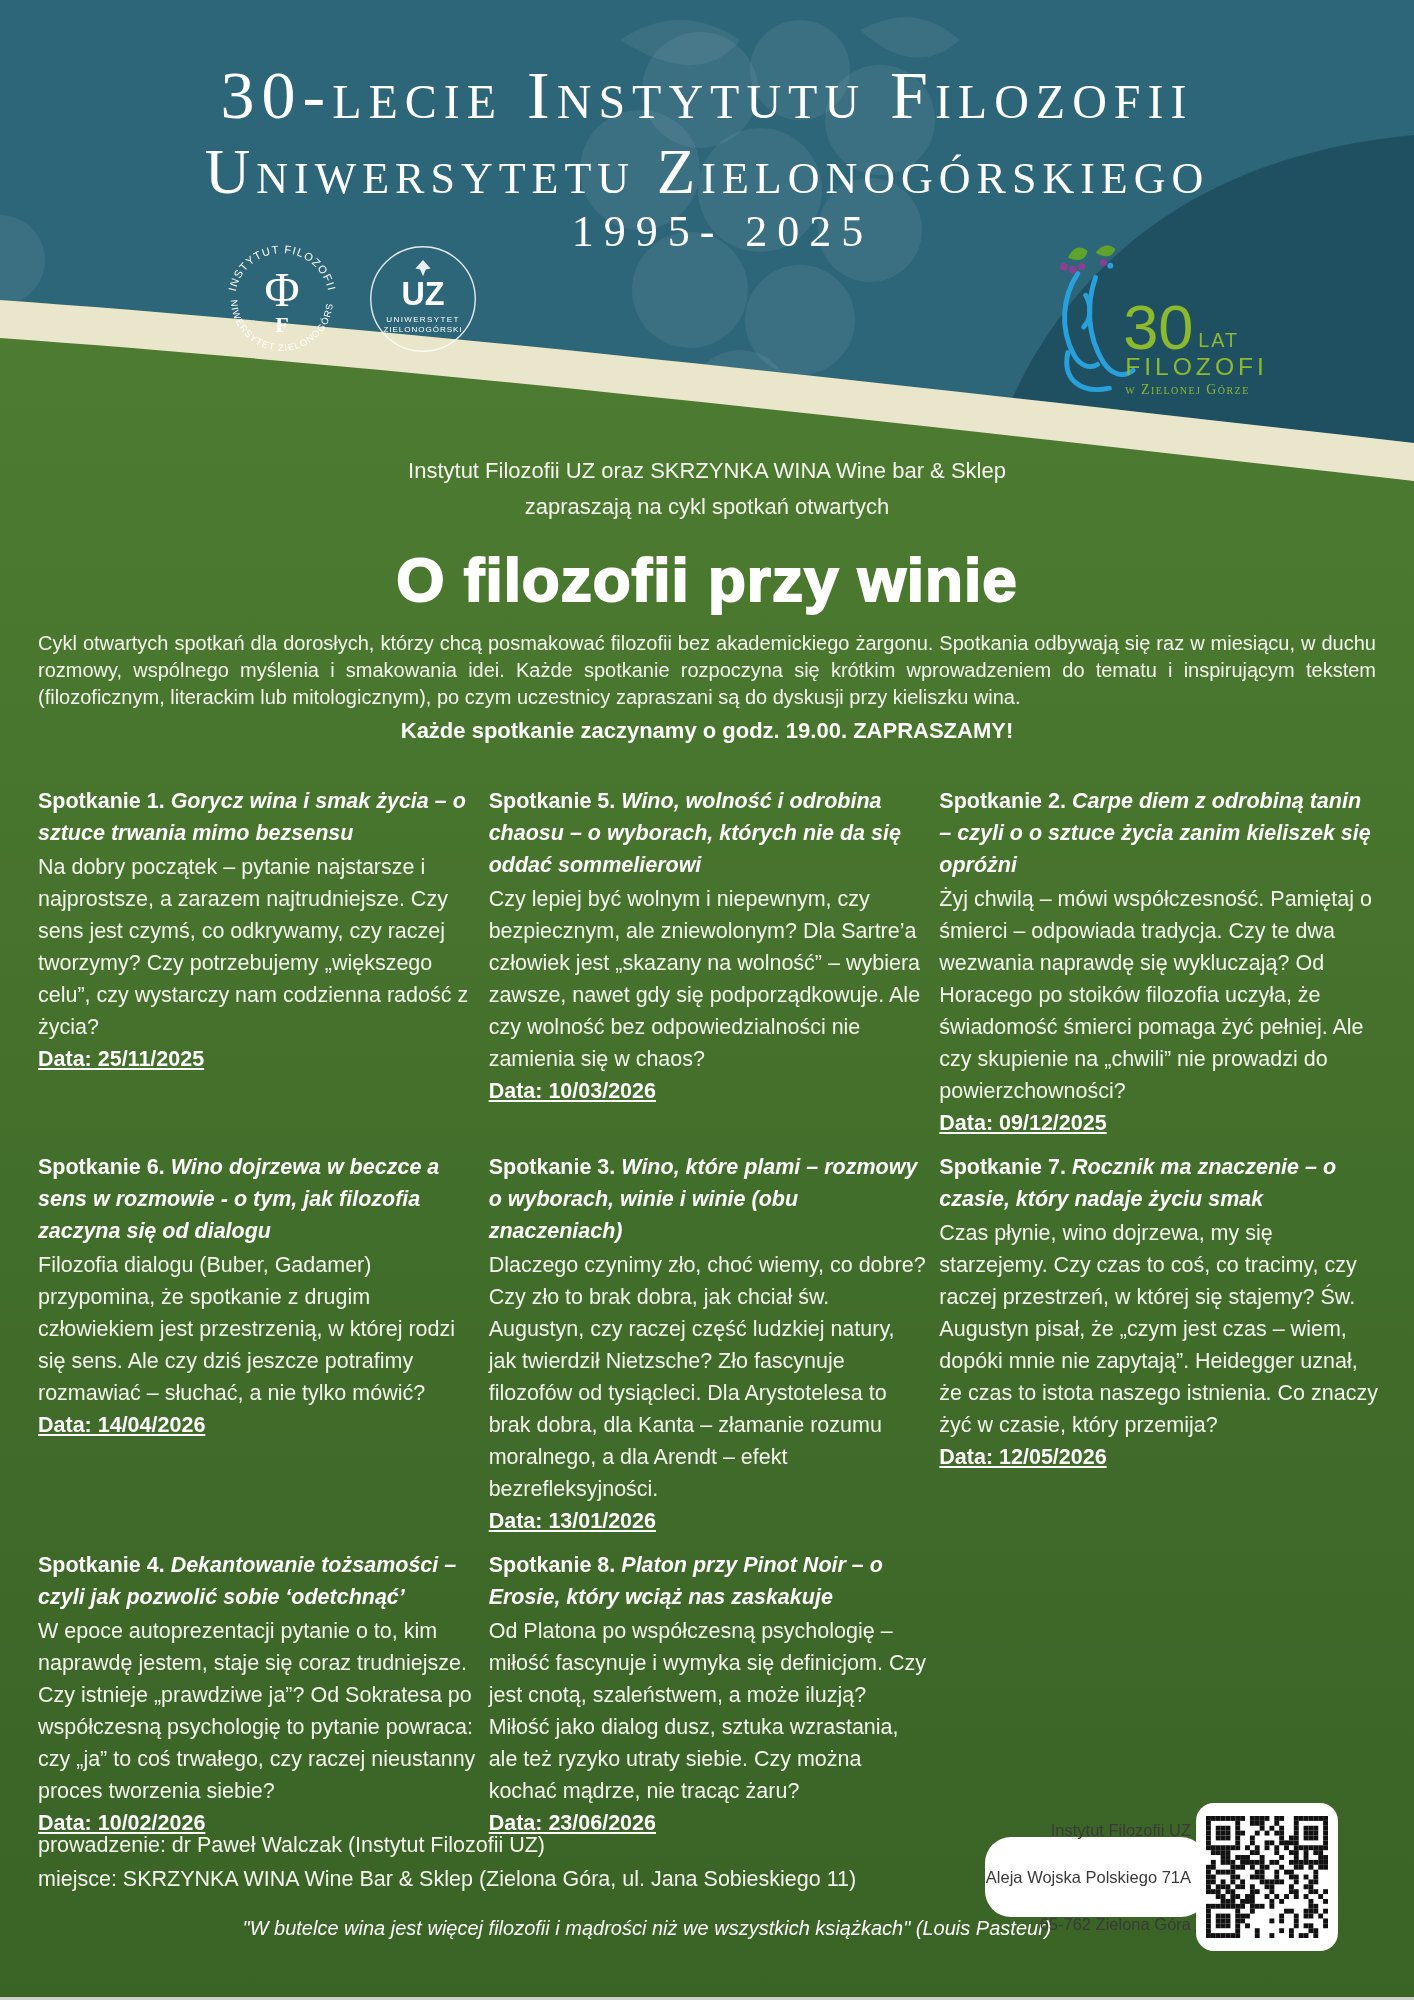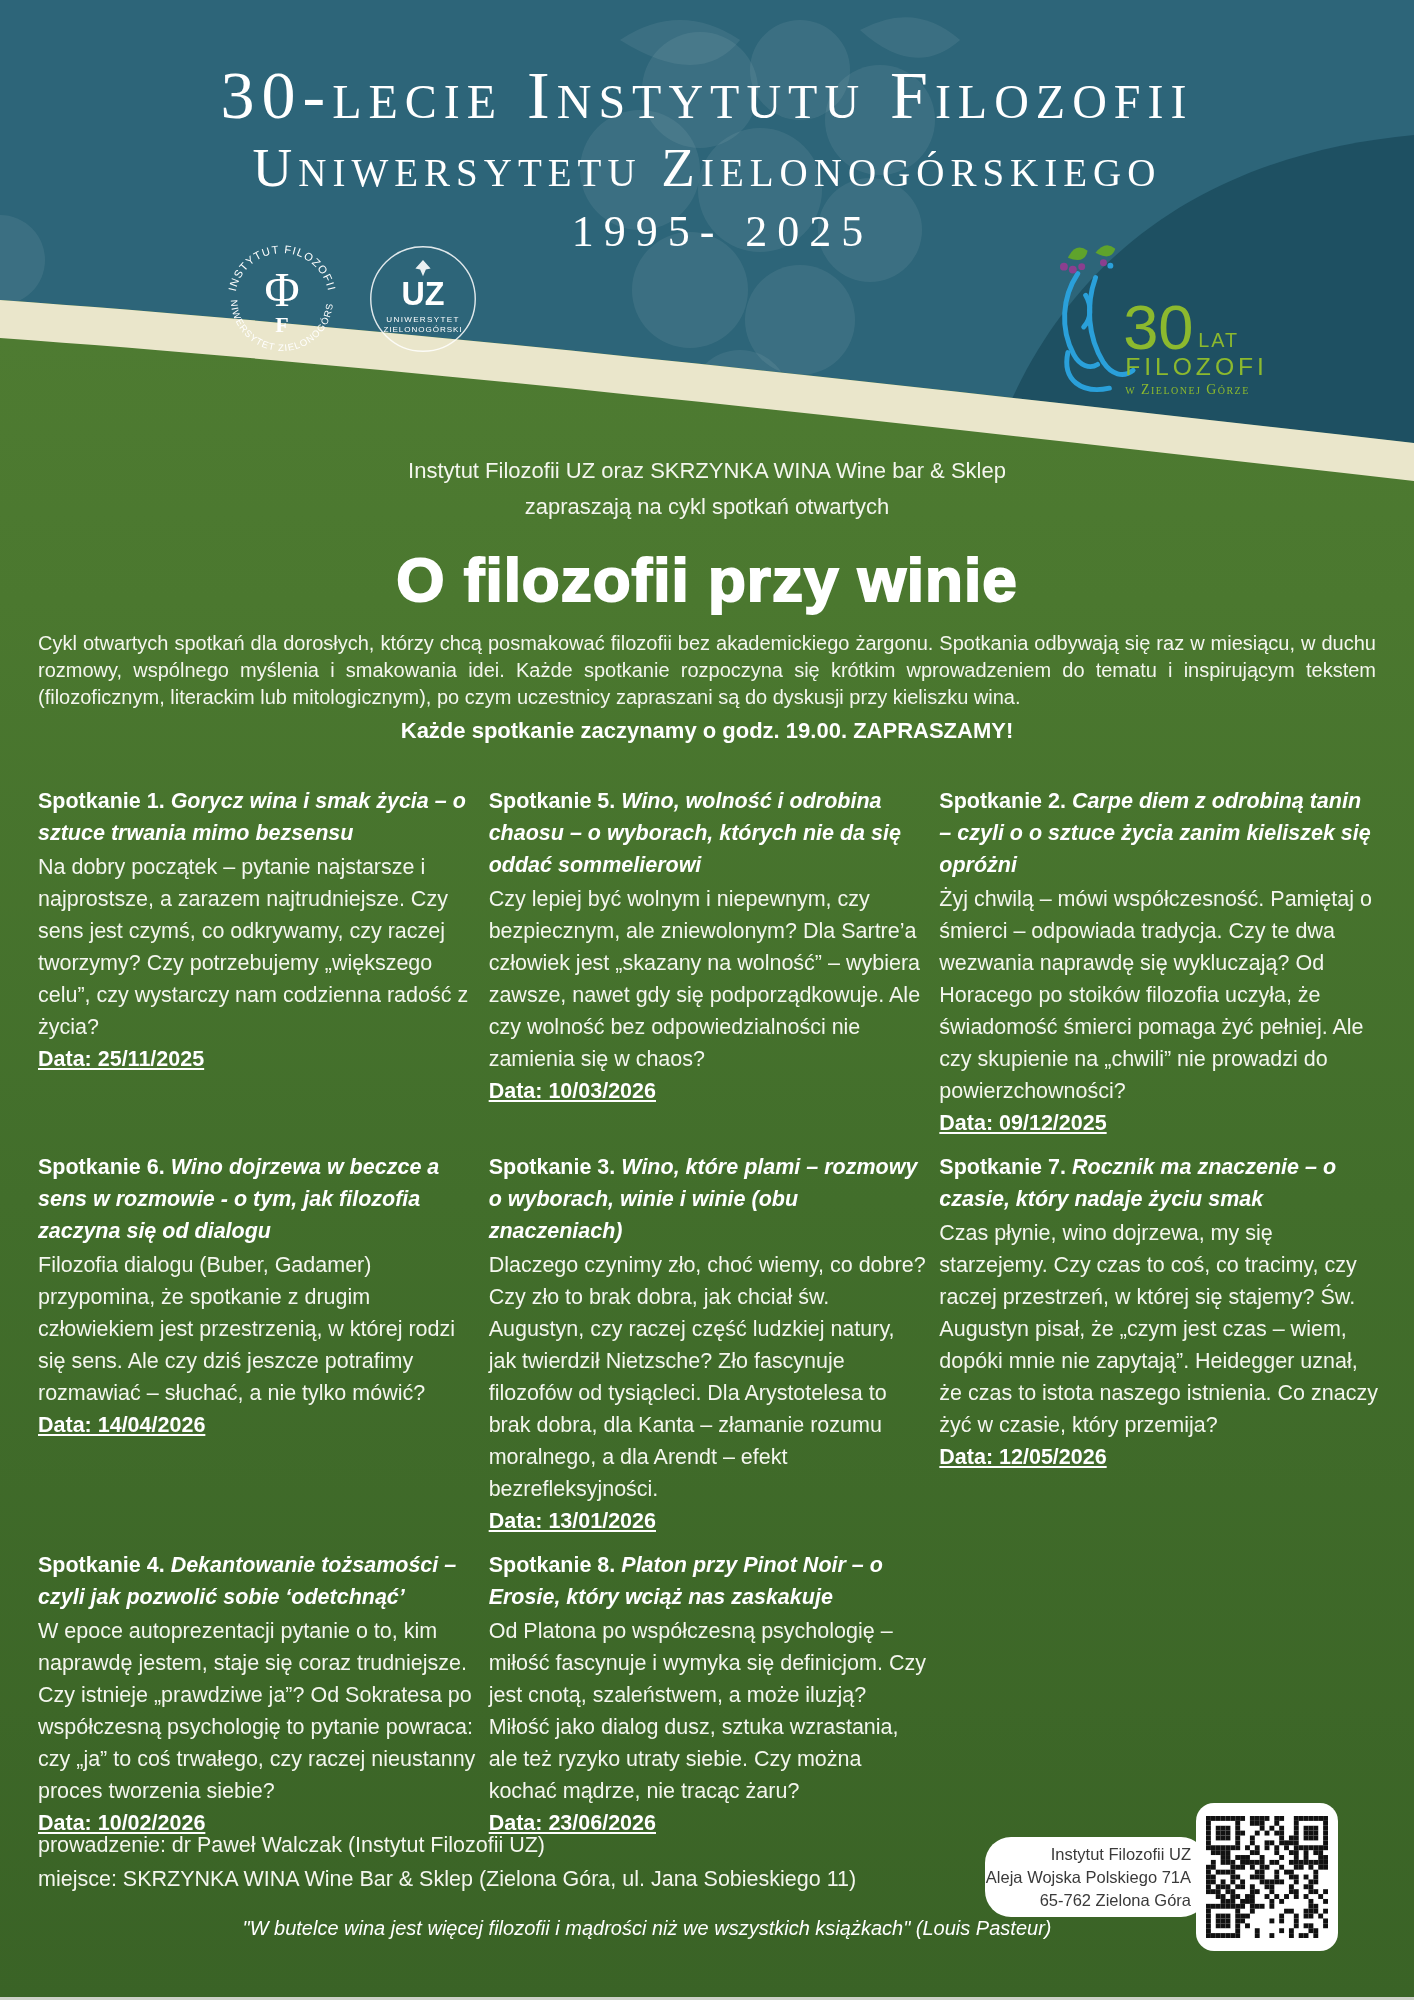--- a/index.html
+++ b/index.html
@@ -10,21 +10,21 @@
     font-family:"Liberation Sans", sans-serif; color:#f4f6ee;
   }
   
   .header { position:absolute; top:0; left:0; width:1414px; height:500px; }
   .hdr-bg { position:absolute; top:0; left:0; width:1414px; height:500px; display:block; }
   .h-title1, .h-title2, .h-years {
     position:absolute; left:0; right:0; text-align:center; color:#ffffff;
     font-family:"Liberation Serif", serif; font-variant:small-caps; font-weight:400;
   }
   .h-title1 { top:56px;  font-size:68px; letter-spacing:7px; }
-  .h-title2 { top:136px; font-size:55px; letter-spacing:6px; }
+  .h-title2 { top:136px; font-size:63px; letter-spacing:6px; }
   .h-years  { top:206px; font-size:44px; letter-spacing:10px; font-variant:normal;padding-left:31px; }
   .logo-if { position:absolute; left:222px; top:240px; width:120px; height:120px; }
   .logo-uz { position:absolute; left:366px; top:242px; width:114px; height:114px; }
   .logo-30 { position:absolute; left:1012px; top:236px; width:258px; height:168px; }
   
   .intro { position:absolute; top:446px; left:0; width:1414px; text-align:center; }
   .intro-line1 { font-size:22px;margin-top:12px; }
   .intro-line2 { font-size:22px; margin-top:10px; }
   .big-title {
     margin-top:24px; font-size:62px; font-weight:bold; color:#ffffff;
@@ -48,21 +48,21 @@
   
   .footer-lines { position:absolute; top:1828px; left:38px; font-size:21.5px; line-height:34px; }
   .quote {
     position:absolute; top:1917px; left:0; width:1414px; padding-right:120px;
     text-align:center; font-style:italic; font-size:20px; color:#ffffff;
   }
   .addr-box {
     position:absolute; top:1837px; right:207px; width:222px; height:80px; z-index:1;
     background:#ffffff; border-radius:26px; display:flex; flex-direction:column;
     justify-content:center; padding-right:16px; text-align:right;
-    color:#3a3a3a; font-size:16.5px; line-height:23px;
+    color:#3a3a3a; font-size:16.5px; line-height:23px;gap:24px;
   }
   .qr-box {
     position:absolute; top:1803px; right:76px; width:142px; height:148px; z-index:2;
     background:#ffffff; border-radius:18px; display:flex; align-items:center; justify-content:center;
   }
   .qr-box svg { width:122px; height:122px; display:block; }
   .edge { position:absolute; bottom:0; left:0; right:0; height:3px; background:#cdd0c8; }
 </style>
 </head>
 <body>

